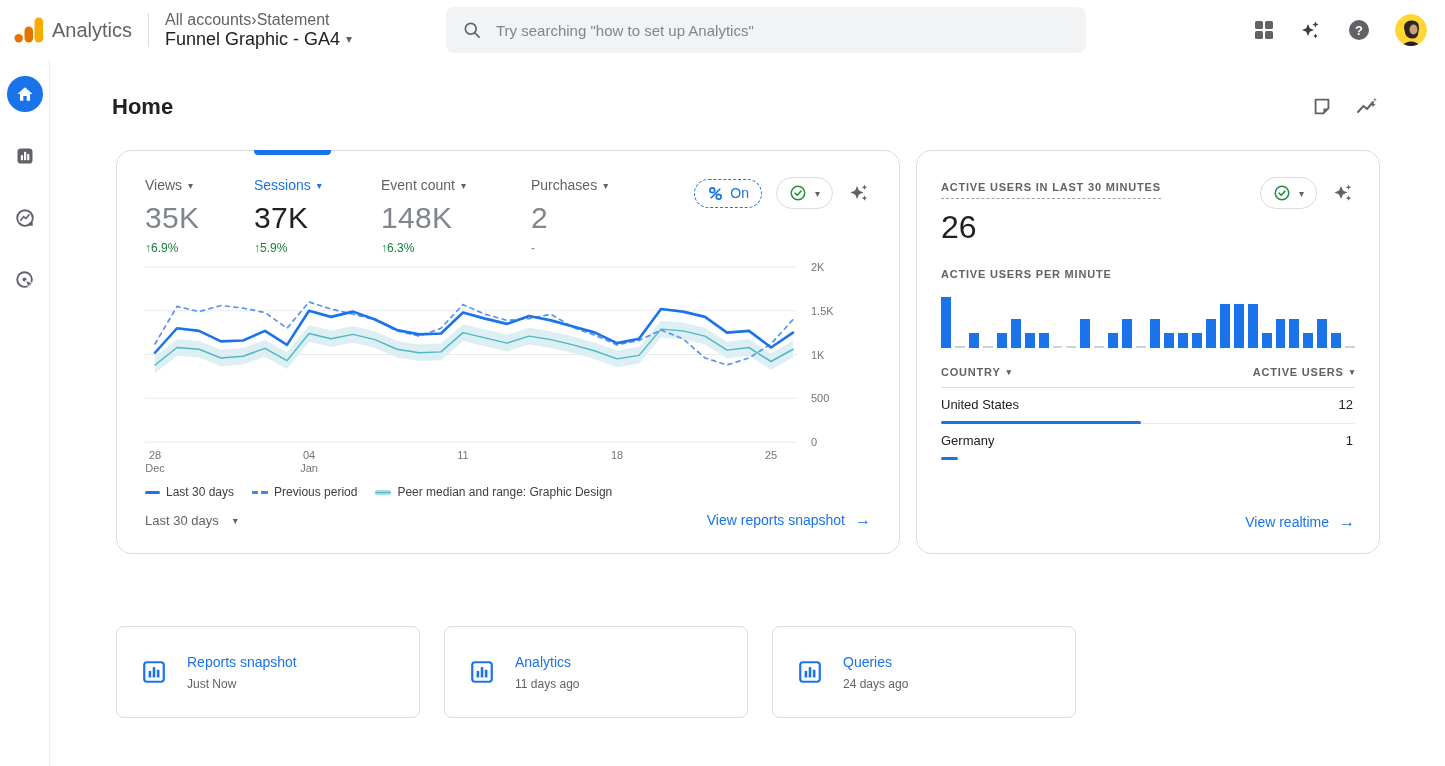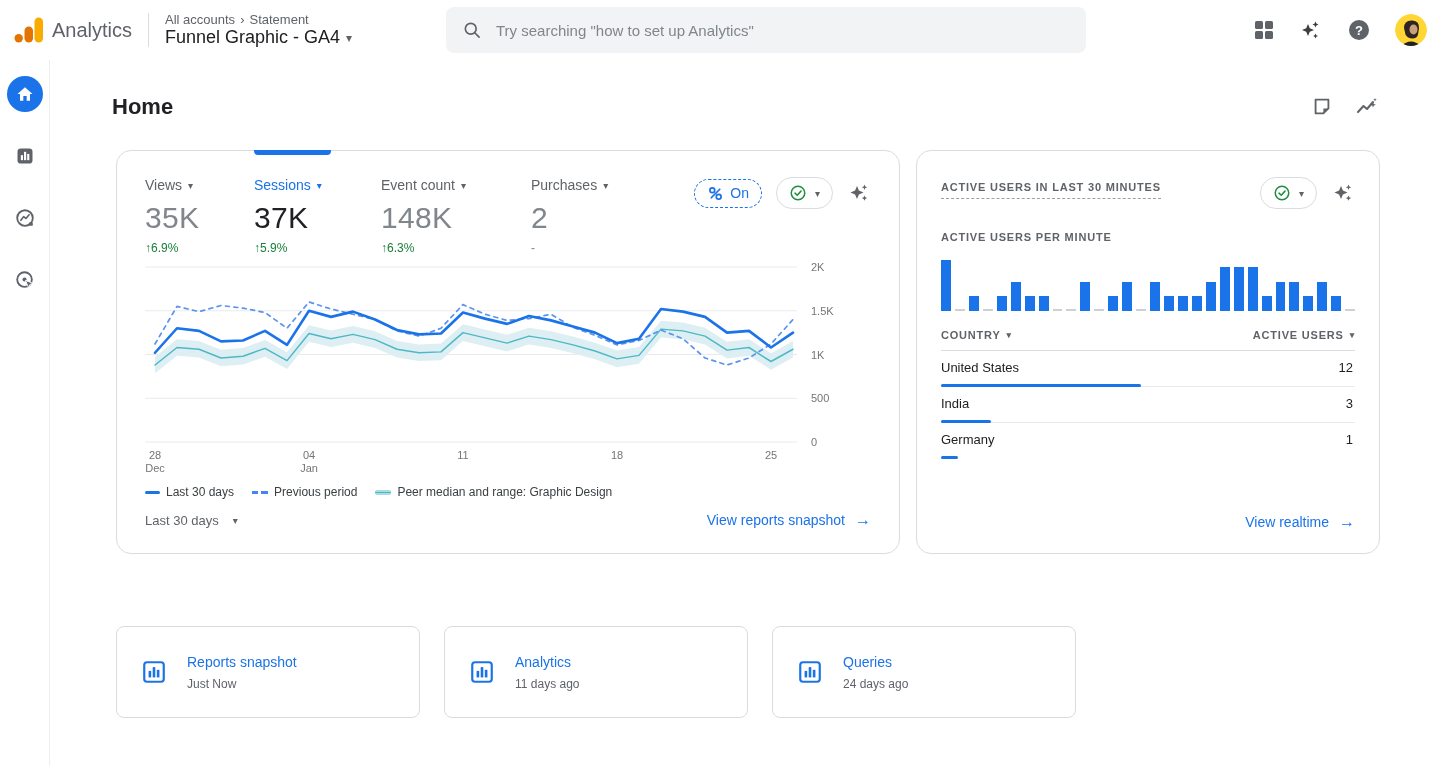--- a/index.html
+++ b/index.html
@@ -6,21 +6,21 @@
   html,body { width:1445px; height:766px; background:#fff; overflow:hidden;
     font-family:"Liberation Sans", sans-serif; color:#202124; }
 
   
   .topbar { height:60px; display:flex; align-items:center; padding:0 18px 0 14px; background:#fff; }
   .topbar-left { display:flex; align-items:center; min-width:430px; }
   .logo { width:30px; height:26px; margin-right:8px; }
   .product { font-size:20px; color:#5f6368; margin-right:16px; }
   .vdiv { width:1px; height:34px; background:#dadce0; margin-right:16px; }
   .crumbs { display:flex; flex-direction:column; }
-  .crumb-row { font-size:13px; color:#5f6368; display:flex; gap:5px; align-items:center; }
+  .crumb-row { font-size:16px; color:#5f6368; display:flex; align-items:center; }
   .prop-row { font-size:18px; color:#202124; display:flex; align-items:center; gap:6px; cursor:pointer; }
   .prop-row .chev { font-size:12px; color:#5f6368; }
   .searchbar { flex:0 0 640px; height:46px; background:#f1f3f4; border-radius:8px; display:flex;
     align-items:center; padding:0 16px; margin-left:2px; }
   .searchbar svg { flex:0 0 20px; margin-right:14px; }
   .searchbar input { border:none; outline:none; background:transparent; font-size:15px; color:#5f6368;
     width:100%; font-family:"Liberation Sans", sans-serif; }
   .searchbar input::placeholder { color:#80868b; }
   .topbar-right { margin-left:auto; display:flex; align-items:center; gap:26px; }
   .apps-grid { width:18px; height:18px; display:grid; grid-template-columns:8px 8px; grid-template-rows:8px 8px; gap:2px; cursor:pointer; }
@@ -343,20 +343,21 @@
           <span>View reports snapshot</span>
           <span class="arr">→</span>
         </a>
       </div>
     </section>
 
     <section class="card realtime-card">
       <div class="rt-head">
         <div>
           <span class="rt-title">ACTIVE USERS IN LAST 30 MINUTES</span>
+          <div class="rt-value">26</div>
         </div>
         <div class="rt-controls">
           <div class="pill-check">
             <svg width="18" height="18" viewBox="0 0 24 24">
               <circle cx="12" cy="12" r="9" fill="none" stroke="#1e8e3e" stroke-width="2"></circle>
               <polyline points="8,12.2 11,15 16,9.5" fill="none" stroke="#1e8e3e" stroke-width="2" stroke-linecap="round" stroke-linejoin="round"></polyline>
             </svg>
             <span class="chev">▾</span>
           </div>
           <span class="sparkle-btn">
@@ -457,25 +458,20 @@
           </span>
           <span class="col right">
             <span>ACTIVE USERS</span>
               <span class="chev">▾</span>
           </span>
         </div>
         <div class="rt-row">
           <span>United States</span>
           <span class="cbar" style="width: 200px;"></span>
           <span class="val">12</span>
-        </div>
-        <div class="rt-row">
-          <span>India</span>
-          <span class="cbar" style="width: 50px;"></span>
-          <span class="val">3</span>
         </div>
         <div class="rt-row">
           <span>Germany</span>
           <span class="cbar" style="width: 17px;"></span>
           <span class="val">1</span>
         </div>
       </div>
 
       <div class="rt-footer">
         <a class="view-link">

